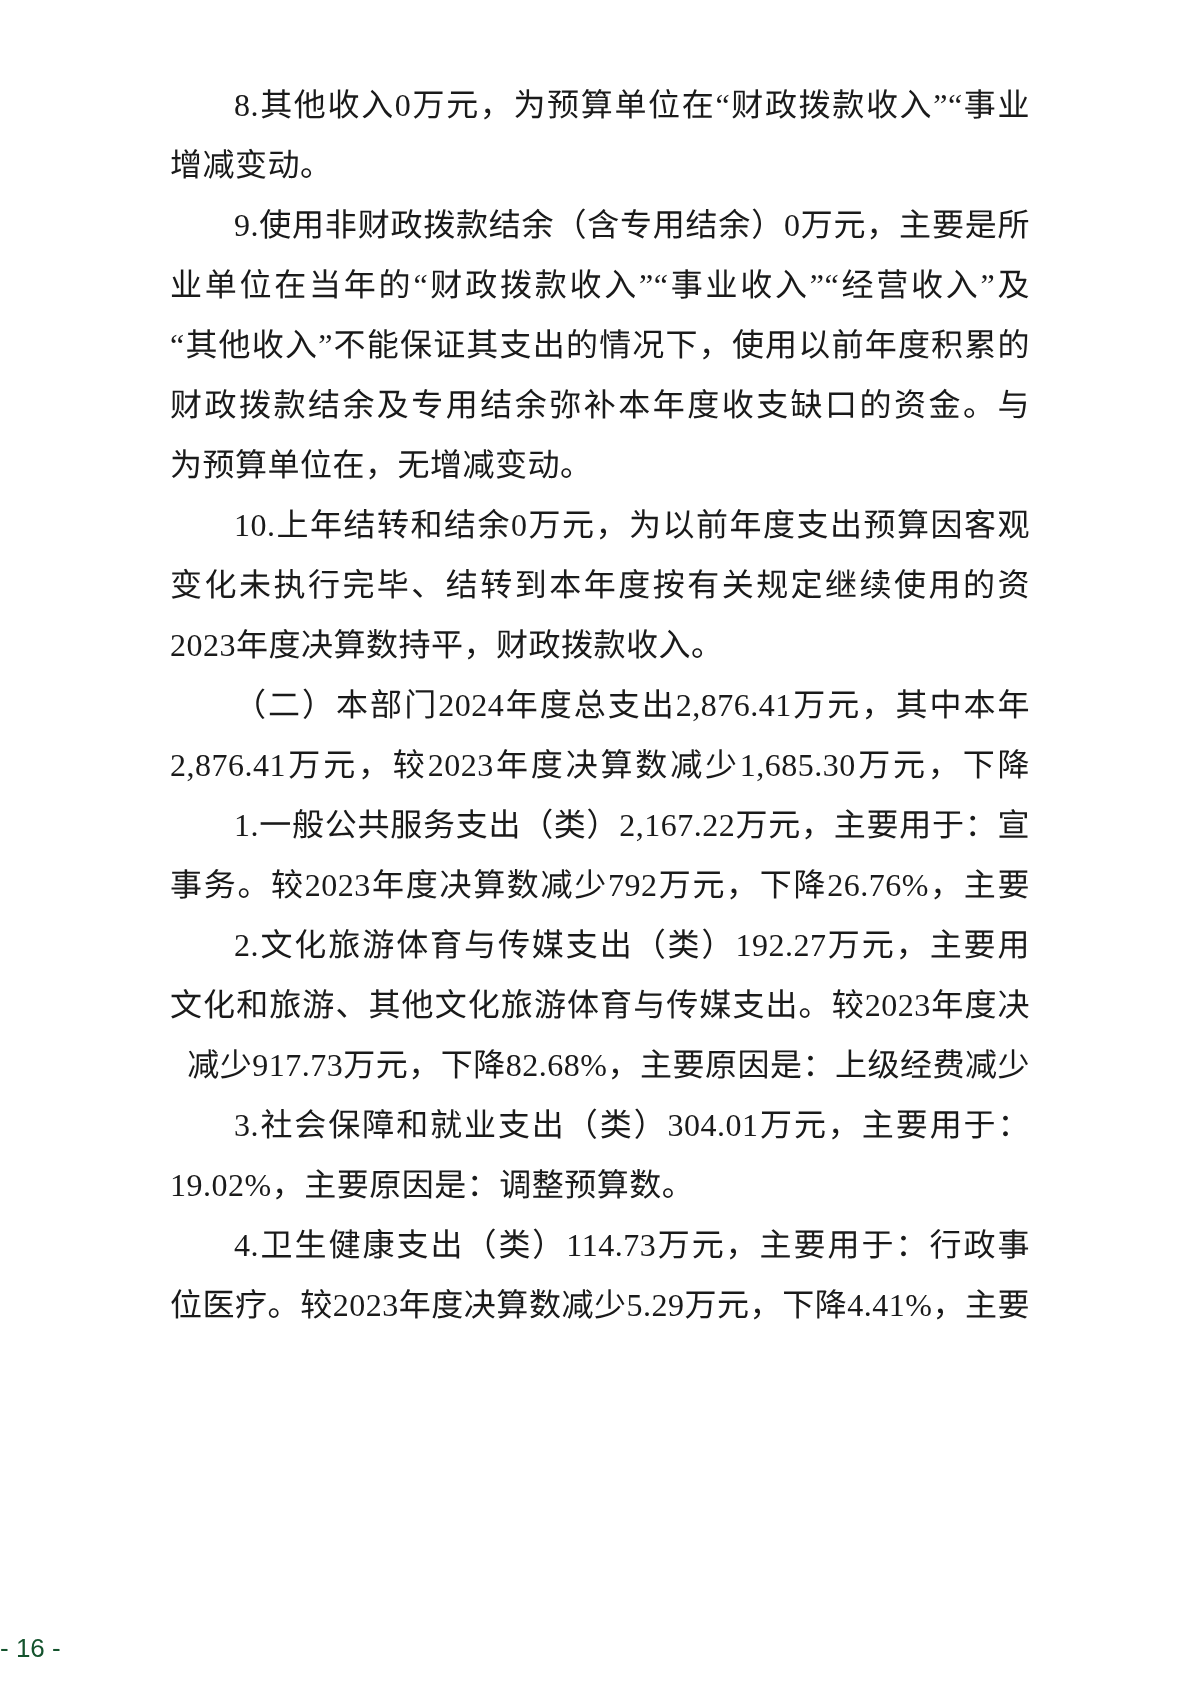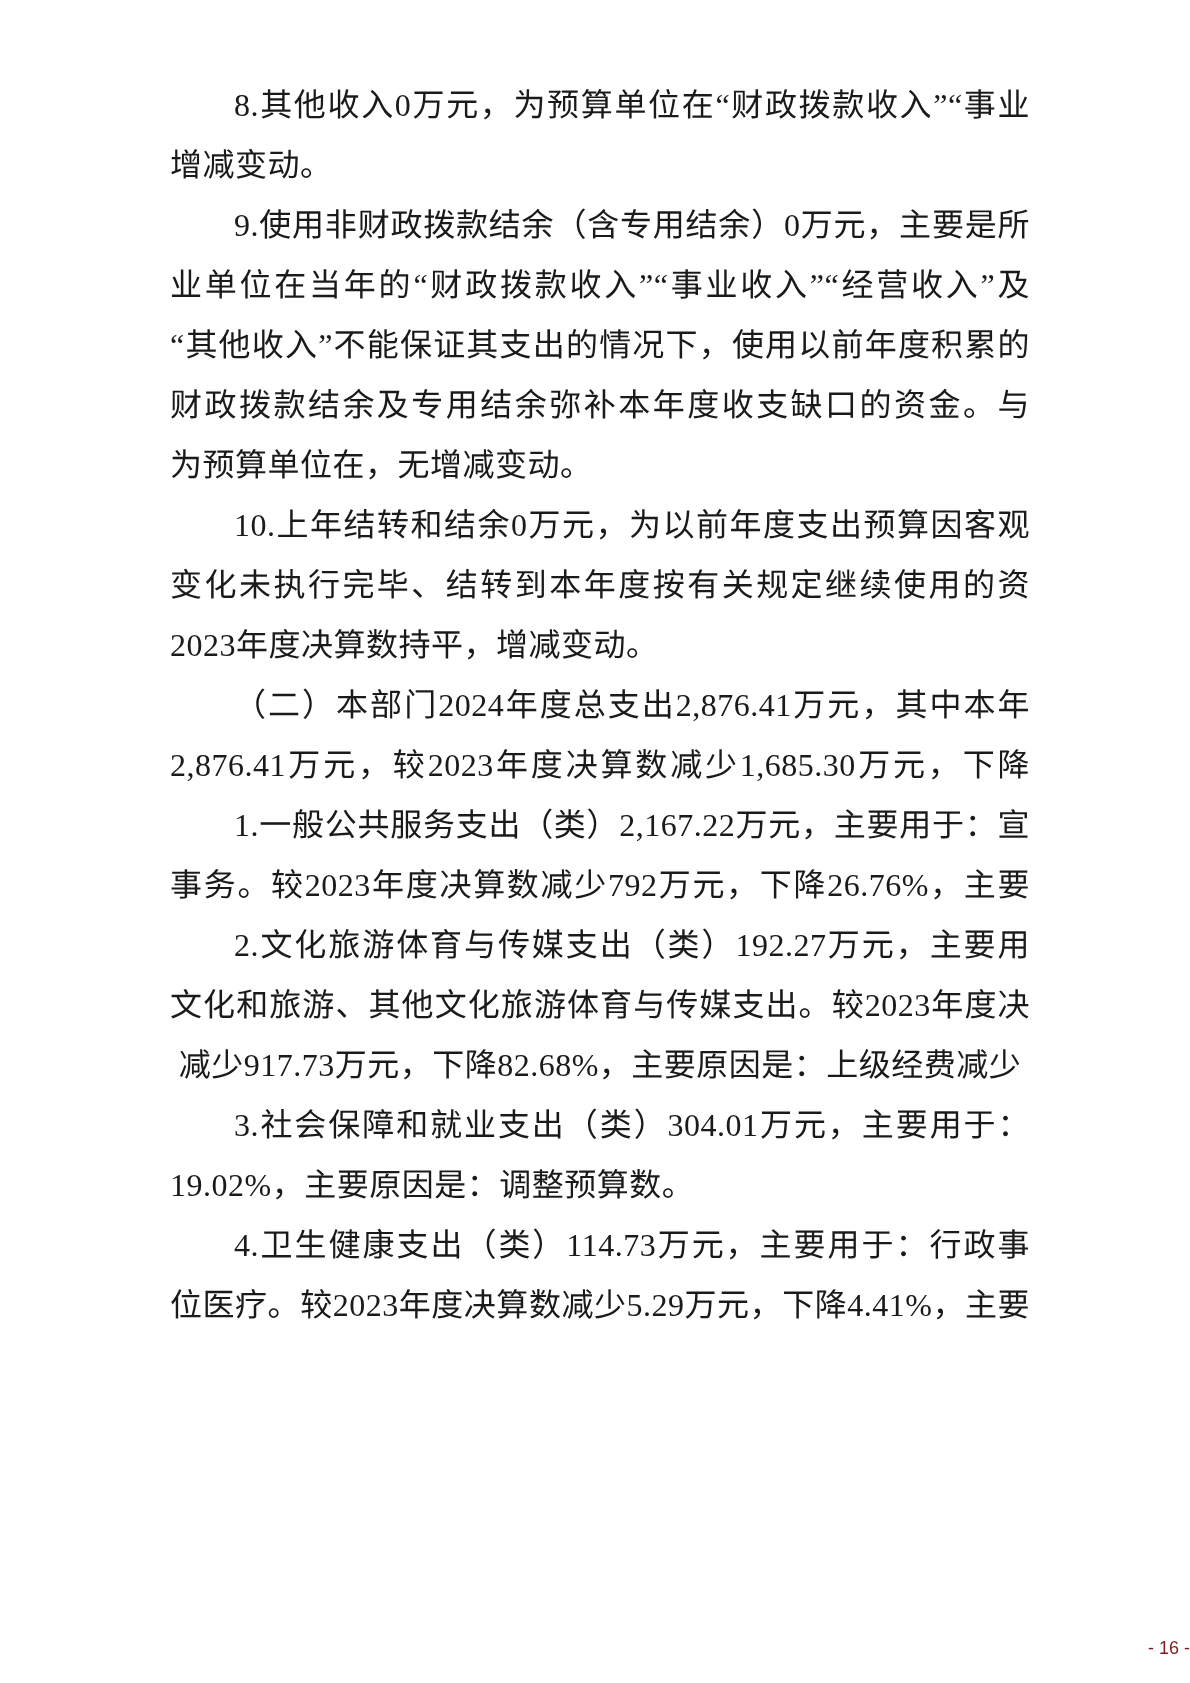--- a/index.html
+++ b/index.html
@@ -30,50 +30,50 @@
     text-align: justify;
     text-align-last: justify;
     text-justify: inter-ideograph;
     overflow: hidden;
     white-space: normal;
   }
   .line.indent {
     text-indent: 2em;
   }
   .line.pend {
-    text-align: center;
+    text-align: right;
     text-align-last: left;
   }
   .page-number {
     position: absolute;
     left: 0;
     top: 1633px;
     width: 100%;
-    text-align: right;
+    text-align: left;
     font-family: "Liberation Sans", "DejaVu Sans", sans-serif;
-    font-size: 18px;
+    font-size: 26px;
     line-height: 30px;
-    color: #7f1d1d;
+    color: #14532d;
   }
 </style>
 </head>
 <body>
 
 <div class="page">
   <div class="doc-body" id="doc-body">
       <div class="line indent">8.其他收入0万元，为预算单位在“财政拨款收入”“事业收</div>
       <div class="line pend">增减变动。</div>
       <div class="line indent">9.使用非财政拨款结余（含专用结余）0万元，主要是所属事</div>
       <div class="line">业单位在当年的“财政拨款收入”“事业收入”“经营收入”及</div>
       <div class="line">“其他收入”不能保证其支出的情况下，使用以前年度积累的非</div>
       <div class="line">财政拨款结余及专用结余弥补本年度收支缺口的资金。与2023年</div>
       <div class="line pend">为预算单位在，无增减变动。</div>
       <div class="line indent">10.上年结转和结余0万元，为以前年度支出预算因客观条件</div>
       <div class="line">变化未执行完毕、结转到本年度按有关规定继续使用的资金。与</div>
-      <div class="line pend">2023年度决算数持平，增减变动。</div>
+      <div class="line pend">2023年度决算数持平，财政拨款收入。</div>
       <div class="line indent">（二）本部门2024年度总支出2,876.41万元，其中本年支出</div>
       <div class="line">2,876.41万元，较2023年度决算数减少1,685.30万元，下降</div>
       <div class="line indent">1.一般公共服务支出（类）2,167.22万元，主要用于：宣传</div>
       <div class="line">事务。较2023年度决算数减少792万元，下降26.76%，主要原因</div>
       <div class="line indent">2.文化旅游体育与传媒支出（类）192.27万元，主要用于：</div>
       <div class="line">文化和旅游、其他文化旅游体育与传媒支出。较2023年度决算数</div>
       <div class="line pend">减少917.73万元，下降82.68%，主要原因是：上级经费减少等。</div>
       <div class="line indent">3.社会保障和就业支出（类）304.01万元，主要用于：行政</div>
       <div class="line pend">19.02%，主要原因是：调整预算数。</div>
       <div class="line indent">4.卫生健康支出（类）114.73万元，主要用于：行政事业单</div>

